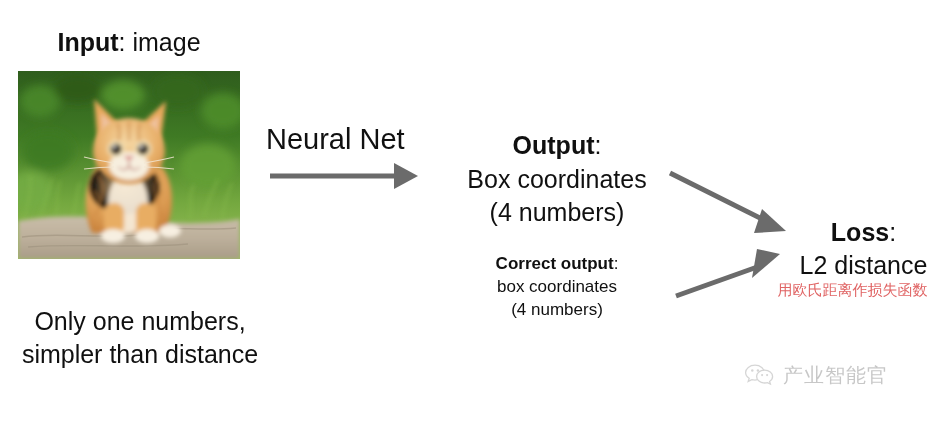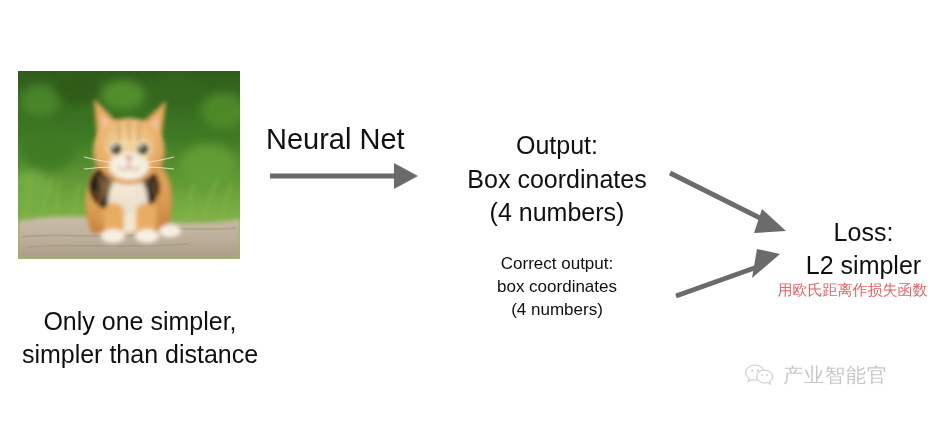--- a/index.html
+++ b/index.html
@@ -20,21 +20,21 @@
   }
 
   
   .txt {
     position: absolute;
     white-space: nowrap;
     line-height: 1.20;
     color: #101010;
   }
   .ctr { text-align: center; }
-  .b { font-weight: normal; }
+  .b { font-weight: bold; }
 
   #input-caption {
     left: 0px; top: 27px; width: 258px;
     font-size: 25px;
   }
   #input-caption .b { font-weight: bold; }
 
   #neural-net-label {
     left: 266px; top: 122px;
     font-size: 29px;
@@ -105,20 +105,23 @@
     color: #9a9a9a;
     letter-spacing: 1px;
     white-space: nowrap;
   }
 </style>
 </head>
 <body>
 
 <div id="slide">
 
+  <div class="txt ctr" id="input-caption">
+    <span class="b">Input</span><span>: image</span>
+  </div>
 
   <div id="input-photo">
     <svg width="222" height="188" viewBox="0 0 222 188" xmlns="http://www.w3.org/2000/svg">
       <defs>
         <linearGradient id="grassGrad" x1="0" y1="0" x2="0" y2="1">
           <stop offset="0%" stop-color="#2f5d1d"></stop>
           <stop offset="35%" stop-color="#3f7a24"></stop>
           <stop offset="70%" stop-color="#74a83f"></stop>
           <stop offset="100%" stop-color="#9cc35c"></stop>
         </linearGradient>
@@ -231,41 +234,41 @@
       <g stroke="#f2e6d2" stroke-width="1.1" opacity="0.85" fill="none">
         <path d="M96 92 C 84 90, 74 88, 66 86"></path>
         <path d="M96 96 C 84 96, 74 97, 66 98"></path>
         <path d="M126 92 C 138 90, 148 88, 156 86"></path>
         <path d="M126 96 C 138 96, 148 97, 156 98"></path>
       </g>
     </svg>
   </div>
 
   <div class="txt ctr" id="only-one-object">
-    <div>Only one simpler,</div>
+    <div>Only one numbers,</div>
     <div>simpler than distance</div>
   </div>
 
   <div class="txt" id="neural-net-label">Neural Net</div>
 
   <div class="txt ctr" id="output-block">
     <div><span class="b">Output</span><span>:</span></div>
     <div>Box coordinates</div>
     <div>(4 numbers)</div>
   </div>
 
   <div class="txt ctr" id="correct-output-block">
     <div><span class="b">Correct output</span><span>:</span></div>
     <div>box coordinates</div>
     <div>(4 numbers)</div>
   </div>
 
   <div class="txt ctr" id="loss-block">
     <div><span class="b">Loss</span><span>:</span></div>
-    <div>L2 simpler</div>
+    <div>L2 distance</div>
   </div>
   <div class="txt" id="loss-annotation">用欧氏距离作损失函数</div>
 
   <svg id="arrow-layer" viewBox="0 0 947 421" xmlns="http://www.w3.org/2000/svg">
 
     <g>
       <line x1="270" y1="176" x2="396" y2="176" stroke="#6b6b6b" stroke-width="5"></line>
       <path d="M394 163 L418 176 L394 189 Z" fill="#6b6b6b"></path>
     </g>
 

